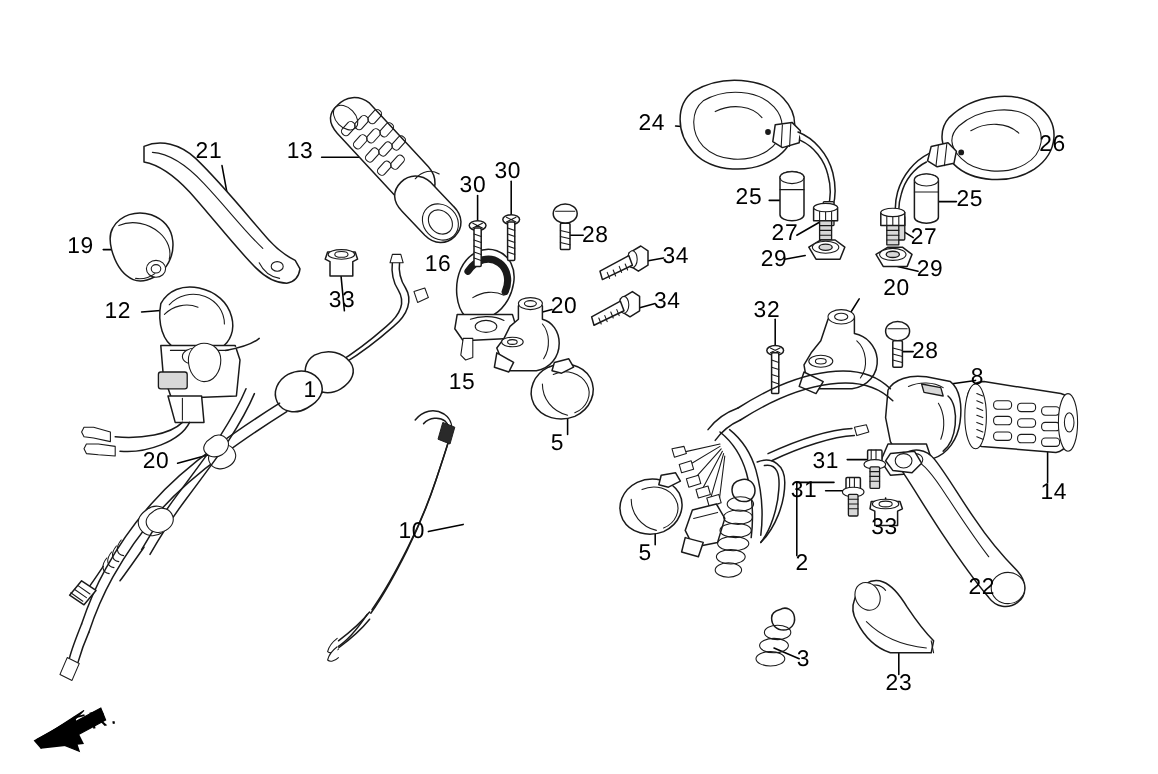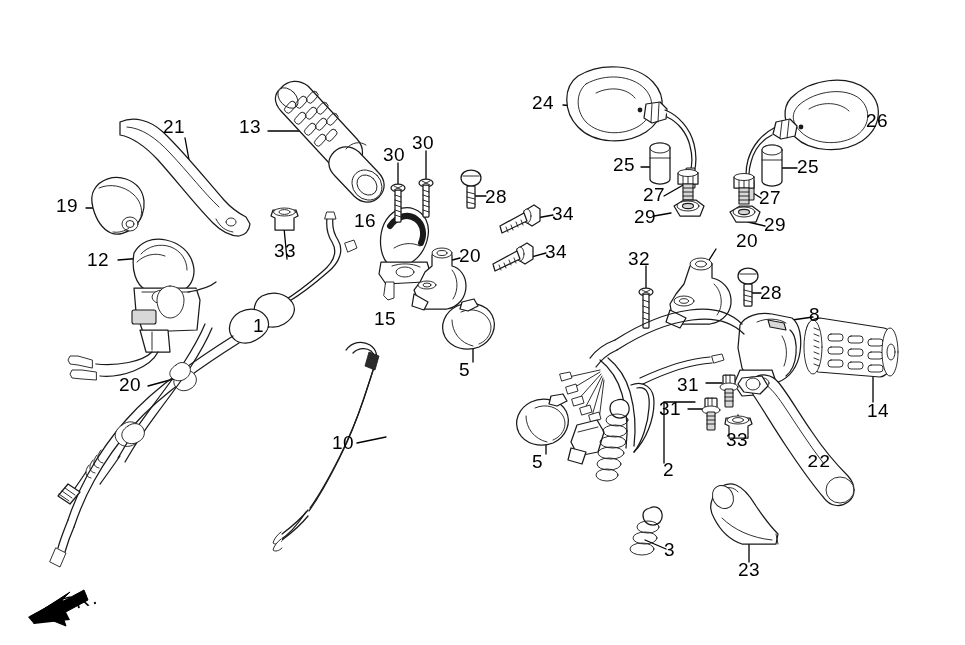--- a/index.html
+++ b/index.html
@@ -565,21 +565,21 @@
       <div class="lbl" style="left: 119px; top: 375px;">20</div>
       <div class="lbl" style="left: 239px; top: 117px;">13</div>
       <div class="lbl" style="left: 867px; top: 401px;">14</div>
       <div class="lbl" style="left: 374px; top: 282px; margin-top: 27px;">15</div>
       <div class="lbl" style="left: 354px; top: 211px;">16</div>
       <div class="lbl" style="left: 87px; top: 250px;">12</div>
       <div class="lbl" style="left: 459px; top: 246px;">20</div>
       <div class="lbl" style="left: 56px; top: 196px;">19</div>
       <div class="lbl" style="left: 736px; top: 231px; text-align: center;">20</div>
       <div class="lbl" style="left: 163px; top: 117px;">21</div>
-      <div class="lbl" style="left: 807px; top: 453px; font-family: Liberation Mono, monospace;">22</div>
+      <div class="lbl" style="left: 807px; top: 480px;">22</div>
       <div class="lbl" style="left: 738px; top: 560px;">23</div>
       <div class="lbl" style="left: 532px; top: 93px;">24</div>
       <div class="lbl" style="left: 613px; top: 155px;">25</div>
       <div class="lbl" style="left: 797px; top: 157px;">25</div>
       <div class="lbl" style="left: 866px; top: 111px;">26</div>
       <div class="lbl" style="left: 643px; top: 185px;">27</div>
       <div class="lbl" style="left: 759px; top: 188px;">27</div>
       <div class="lbl" style="left: 485px; top: 187px;">28</div>
       <div class="lbl" style="left: 760px; top: 283px;">28</div>
       <div class="lbl" style="left: 634px; top: 207px;">29</div>

